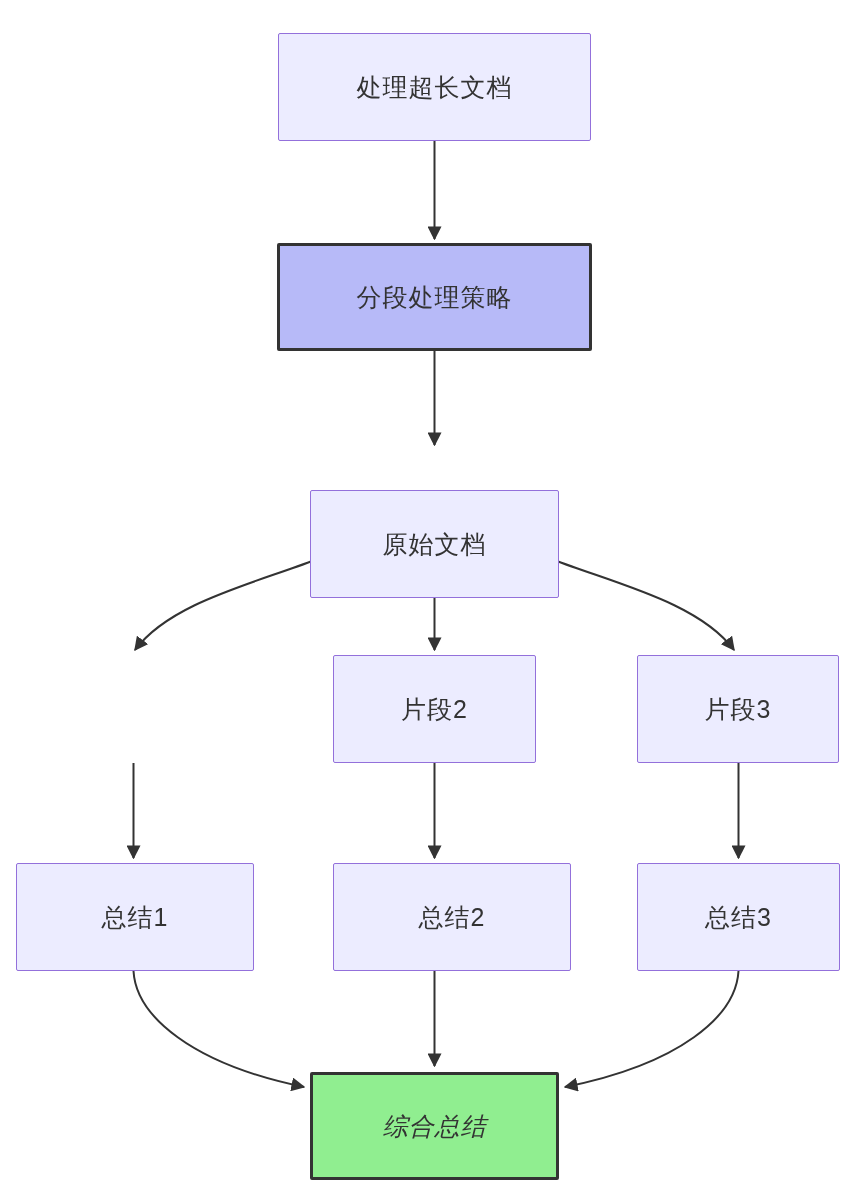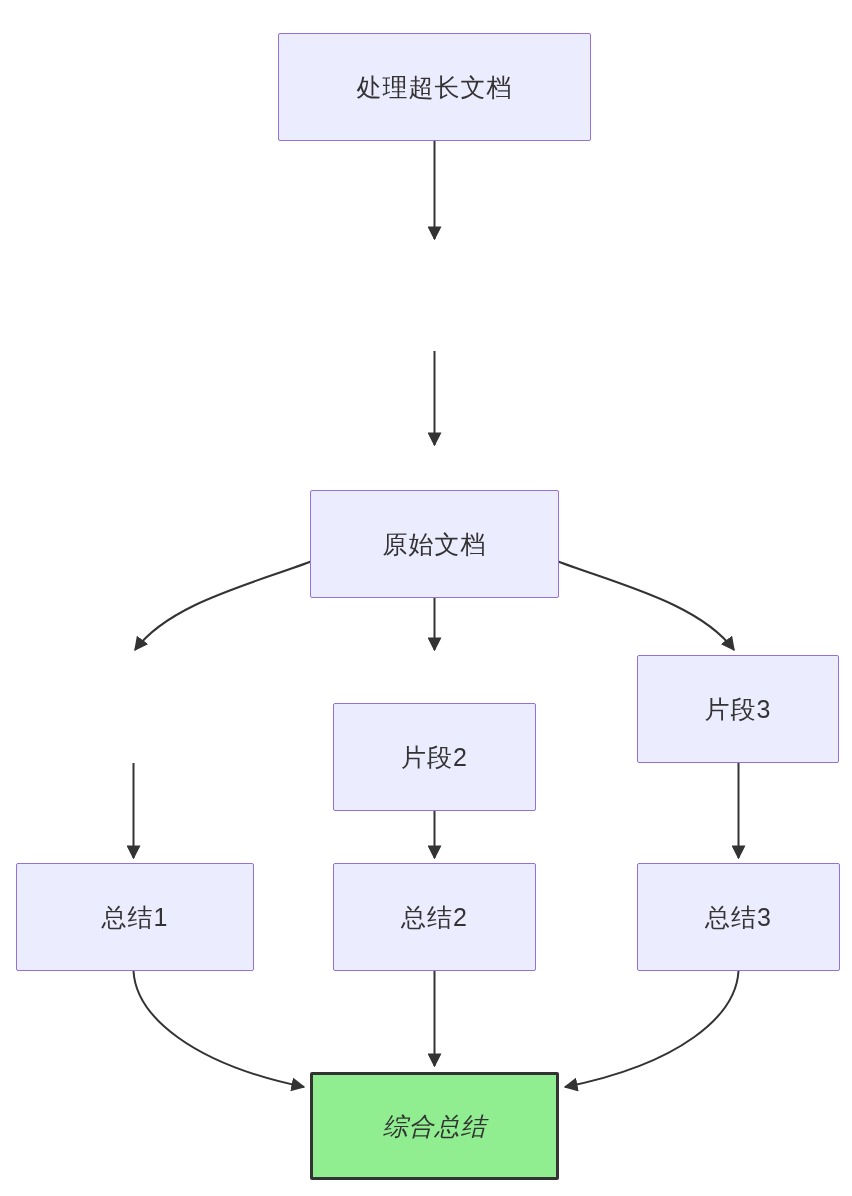--- a/index.html
+++ b/index.html
@@ -65,36 +65,39 @@
 
     <path class="edge" marker-end="url(#arrow)" d="M 133.5 971 C 136 1016, 192 1064, 304 1087"></path>
     <path class="edge" marker-end="url(#arrow)" d="M 434.5 971 L 434.5 1066"></path>
     <path class="edge" marker-end="url(#arrow)" d="M 738.5 971 C 736 1016, 680 1064, 565 1087"></path>
   </svg>
 
   <div class="node" style="left:278px; top:33px; width:313px; height:108px;">
     <span>处理超长文档</span>
   </div>
 
+  <div class="node highlight" style="left:277px; top:243px; width:315px; height:108px;">
+    <span>分段处理策略</span>
+  </div>
 
   <div class="node" style="left:310px; top:449px; width:249px; height:108px;margin-top:41px;">
     <span>原始文档</span>
   </div>
 
-  <div class="node" style="left:333px; top:655px; width:203px; height:108px;margin-top:48px;">
+  <div class="node" style="left:333px; top:655px; width:203px; height:108px;">
     <span>片段2</span>
   </div>
   <div class="node" style="left:637px; top:655px; width:202px; height:108px;">
     <span>片段3</span>
   </div>
 
   <div class="node" style="left:16px; top:863px; width:238px; height:108px;">
     <span>总结1</span>
   </div>
-  <div class="node" style="left:333px; top:863px; width:203px; height:108px;">
+  <div class="node" style="left:333px; top:863px; width:238px; height:108px;">
     <span>总结2</span>
   </div>
   <div class="node" style="left:637px; top:863px; width:203px; height:108px;">
     <span>总结3</span>
   </div>
 
   <div class="node success" style="left:310px; top:1072px; width:249px; height:108px;font-style:italic;">
     <span>综合总结</span>
   </div>
 

